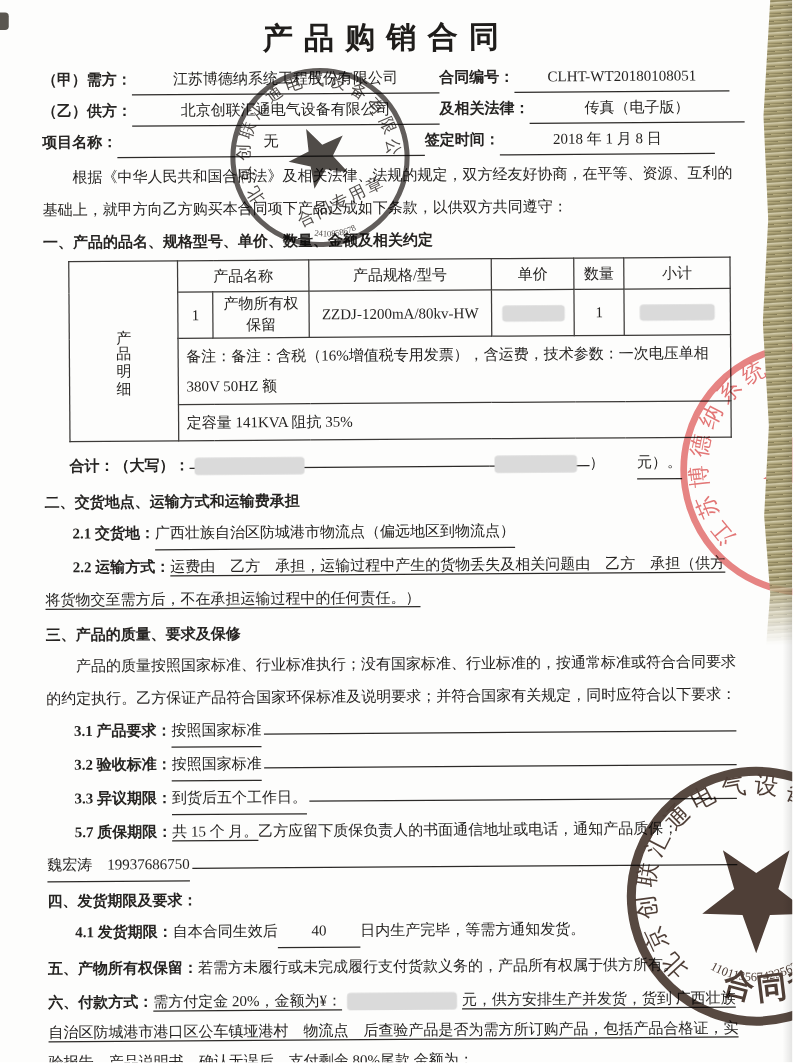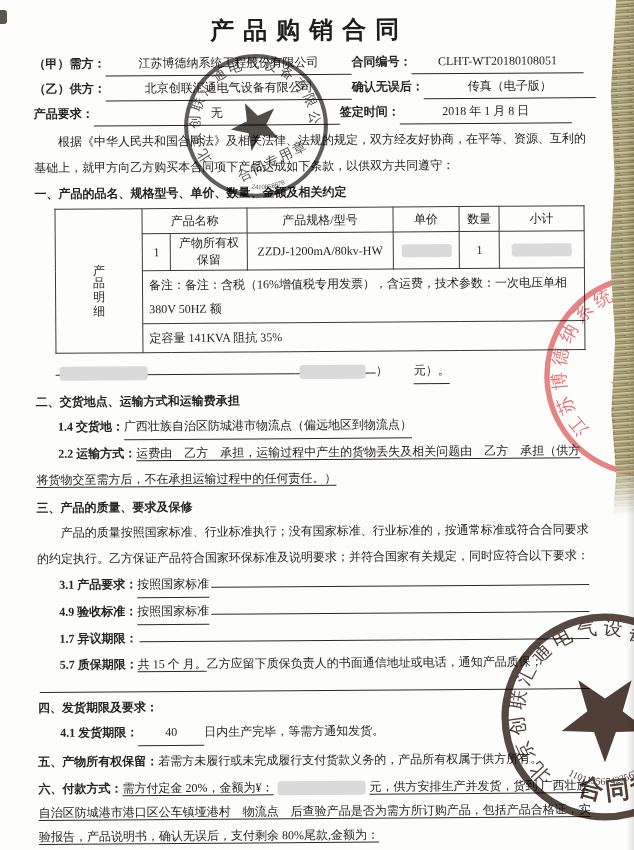--- a/index.html
+++ b/index.html
@@ -88,27 +88,27 @@
         <span class="lbl">合同编号：</span>
         <span class="hv w175">CLHT-WT20180108051</span>
       </div>
     </div>
     <div class="hdr-row">
       <div class="hdr-left">
         <span class="lbl">（乙）供方：</span>
         <span class="hv w250">北京创联汇通电气设备有限公司</span>
       </div>
       <div class="hdr-right">
-        <span class="lbl">确认无误后：</span>
+        <span class="lbl">及相关法律：</span>
         <span class="hv w175">传真（电子版）</span>
       </div>
     </div>
     <div class="hdr-row">
       <div class="hdr-left">
-        <span class="lbl">产品要求：</span>
+        <span class="lbl">项目名称：</span>
         <span class="hv w250">无</span>
       </div>
       <div class="hdr-right">
         <span class="lbl">签定时间：</span>
         <span class="hv w175">2018 年 1 月 8 日</span>
       </div>
     </div>
 
     <p class="intro">根据《中华人民共和国合同法》及相关法律、法规的规定，双方经友好协商，在平等、资源、互利的基础上，就甲方向乙方购买本合同项下产品达成如下条款，以供双方共同遵守：</p>
 
@@ -137,58 +137,62 @@
       <tr>
         <td colspan="6" class="remark-cell">备注：备注：含税（16%增值税专用发票），含运费，技术参数：一次电压单相 380V 50HZ 额</td>
       </tr>
       <tr>
         <td colspan="6" class="remark-cell" style="border-top:none">定容量 141KVA 阻抗 35%</td>
       </tr>
     </tbody>
       </table>
 
     <div class="total-line">
+      <span class="lbl">合计：（大写）：</span>
       <span class="ul-fill tw1"><span class="blur b-amt"></span></span>
       <span class="ul-fill tw2"><span class="blur b-amt2"></span></span>
       <span>）</span>
       <span class="sp20"></span>
       <span class="uv">元）。</span>
     </div>
 
     <div class="sec-h gap4">二、交货地点、运输方式和运输费承担</div>
     <div class="fline">
-      <span class="lbl">1.4 交货地：</span>
+      <span class="lbl">2.1 交货地：</span>
       <span class="uv">广西壮族自治区防城港市物流点（偏远地区到物流点）</span>
     </div>
     <p class="pline"><span class="lbl">2.2 运输方式：</span><span class="uv">运费由　乙方　承担，运输过程中产生的货物丢失及相关问题由　乙方　承担（供方将货物交至需方后，不在承担运输过程中的任何责任。）</span></p>
 
     <div class="sec-h gap4">三、产品的质量、要求及保修</div>
     <p class="para">产品的质量按照国家标准、行业标准执行；没有国家标准、行业标准的，按通常标准或符合合同要求的约定执行。乙方保证产品符合国家环保标准及说明要求；并符合国家有关规定，同时应符合以下要求：</p>
     <div class="fline">
       <span class="lbl">3.1 产品要求：</span>
       <span class="uv">按照国家标准</span>
       <span class="fill"></span>
     </div>
     <div class="fline">
-      <span class="lbl">4.9 验收标准：</span>
+      <span class="lbl">3.2 验收标准：</span>
       <span class="uv">按照国家标准</span>
       <span class="fill"></span>
     </div>
     <div class="fline">
-      <span class="lbl">1.7 异议期限：</span>
+      <span class="lbl">3.3 异议期限：</span>
+      <span class="uv">到货后五个工作日。</span>
       <span class="fill"></span>
     </div>
     <p class="pline"><span class="lbl">5.7 质保期限：</span><span class="uv">共 15 个 月。</span><span>乙方应留下质保负责人的书面通信地址或电话，通知产品质保；</span></p>
     <div class="fline" style="margin-left:0">
+      <span class="uv">魏宏涛　19937686750</span>
       <span class="fill"></span>
     </div>
 
     <div class="sec-h gap4">四、发货期限及要求：</div>
     <div class="fline">
       <span class="lbl">4.1 发货期限：</span>
+      <span>自本合同生效后</span>
       <span class="hv" style="width:66px">40</span>
       <span>日内生产完毕，等需方通知发货。</span>
     </div>
 
     <p class="noind gap2"><span class="lbl">五、产物所有权保留：</span><span>若需方未履行或未完成履行支付货款义务的，产品所有权属于供方所有。</span></p>
 
     <p class="six gap2"><span class="lbl">六、付款方式：</span><span class="uv">需方付定金 20%，金额为¥：</span><span class="blur b-amt"></span><span class="uv">元，供方安排生产并发货，货到 广西壮族自治区防城港市港口区公车镇垭港村　物流点　后查验产品是否为需方所订购产品，包括产品合格证，实验报告，产品说明书，确认无误后，支付剩余 80%尾款,金额为：</span></p>
 
   </div>
 

